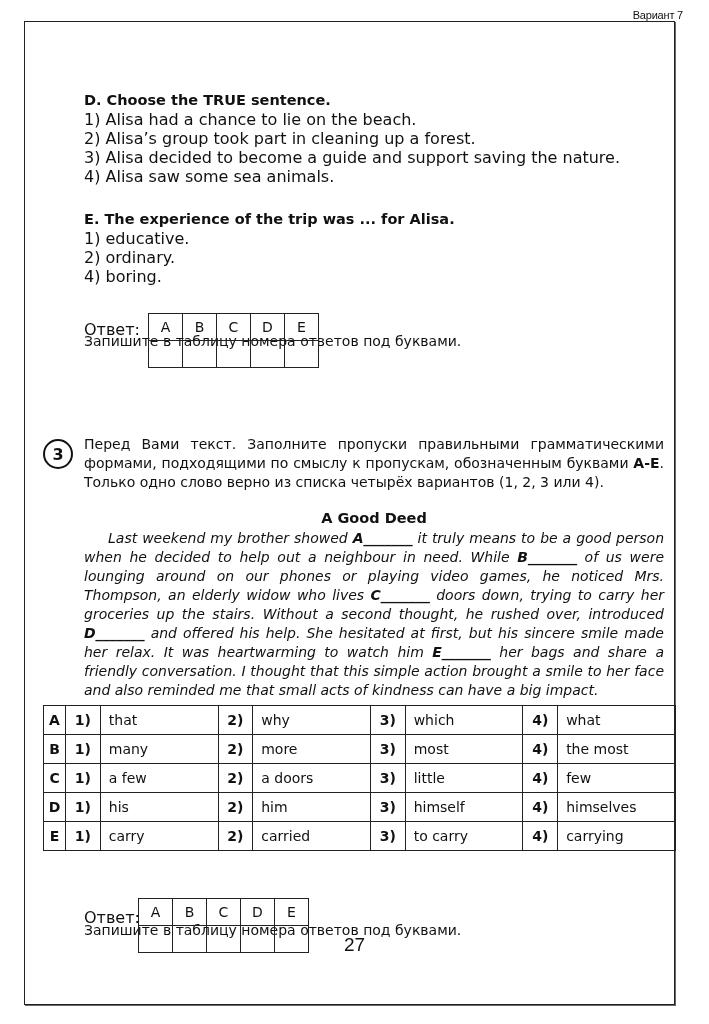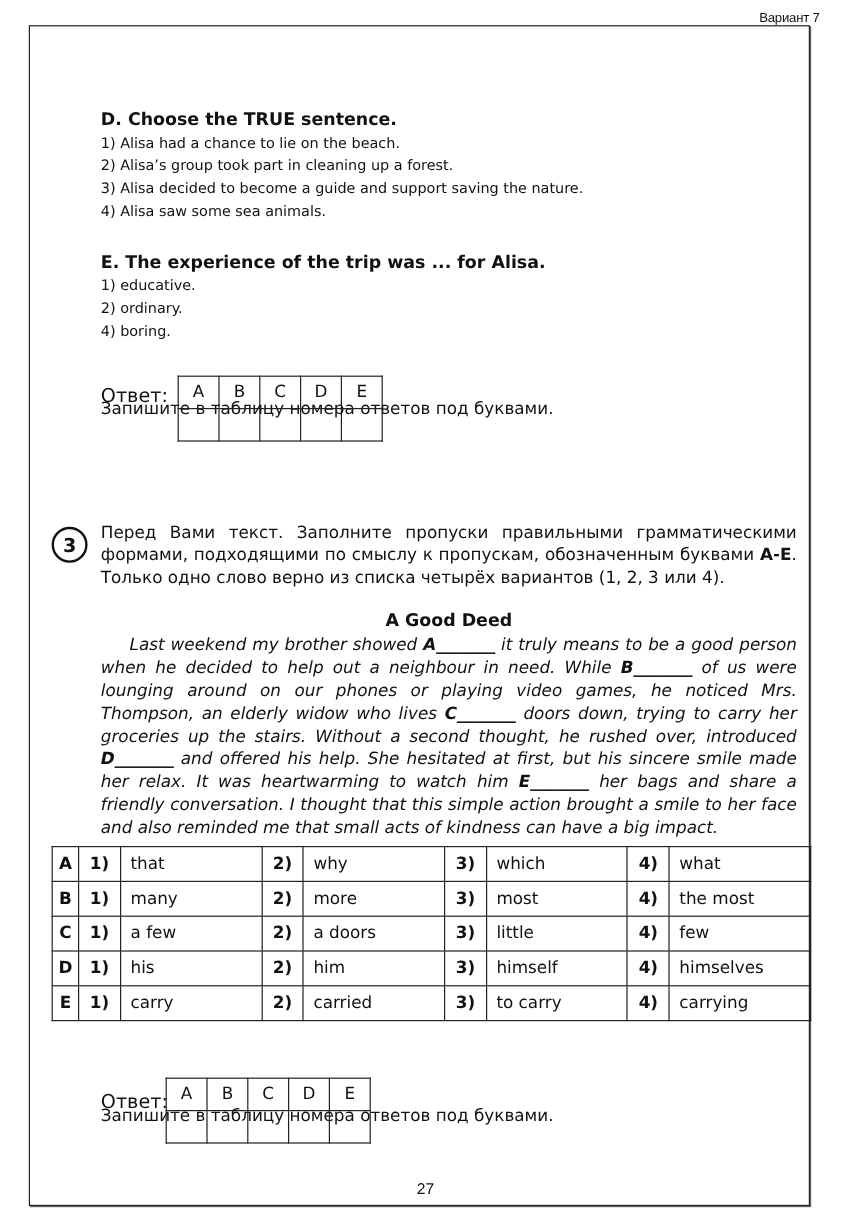--- a/index.html
+++ b/index.html
@@ -1,36 +1,36 @@
 <!DOCTYPE html>
 <html><head>
 <meta charset="utf-8">
 <style>
   html, body { margin:0; padding:0; background:#ffffff; }
   body { width:709px; height:1024px; position:relative; overflow:hidden; font-family:"DejaVu Sans", sans-serif; color:#111; }
   .variant { position:absolute; top:9px; right:26px; font-family:"Liberation Sans Narrow","Liberation Sans", sans-serif; font-size:11px; letter-spacing:-0.2px; }
   .frame { position:absolute; left:24px; top:21px; width:649px; height:982px; border:1.5px solid #222; box-shadow:1px 1px 0 #666; }
   .abs { position:absolute; }
   .q-title { font-weight:bold; font-size:14.5px; line-height:19px; }
-  .opt { font-size:12px; line-height:19px; white-space:nowrap; }
+  .opt { font-size:16px; line-height:19px; white-space:nowrap; }
   .instr { font-size:14px; line-height:19px;margin-top:48px; }
   .answer-label { font-size:16px; }
   table.ans { border-collapse:collapse; }
   table.ans td { border:1.3px solid #222; width:33px; height:26px; text-align:center; font-size:14px; padding:0; }
   .task-num { width:30px; height:30px; border:2px solid #111; border-radius:50%; display:flex; align-items:center; justify-content:center; font-weight:bold; font-size:16px; box-sizing:border-box; }
   .task-text { font-size:14px; line-height:19px; text-align:justify; text-align-last:left; }
   .story-title { font-weight:bold; font-size:14.5px; text-align:center; }
   .story { font-size:14px; line-height:19px; text-align:justify; }
   .story b { font-weight:bold; }
   table.opts { border-collapse:collapse; font-size:14px; }
   table.opts td { border:1.3px solid #222; height:28px; padding:0 8px; }
   table.opts td.let { width:20px; text-align:center; font-weight:bold; padding:0; }
   table.opts td.num { width:32px; text-align:center; font-weight:bold; padding:0; }
   table.opts td.word { width:95px; }
-  .page-num { position:absolute; left:0; width:709px; top:983px; text-align:center; font-family:"Liberation Sans", sans-serif; font-size:13px; }
+  .page-num { position:absolute; left:0; width:709px; top:934px; text-align:center; font-family:"Liberation Sans", sans-serif; font-size:19px; }
 </style>
 </head>
 <body>
 
 <div class="variant">Вариант 7</div>
 <div class="frame"></div>
 
 <div class="abs" style="left:84px; top:55px;margin-top:36px;">
   <div class="q-title">D. Choose the TRUE sentence.</div>
   <div class="opt">1) Alisa had a chance to lie on the beach.</div>

